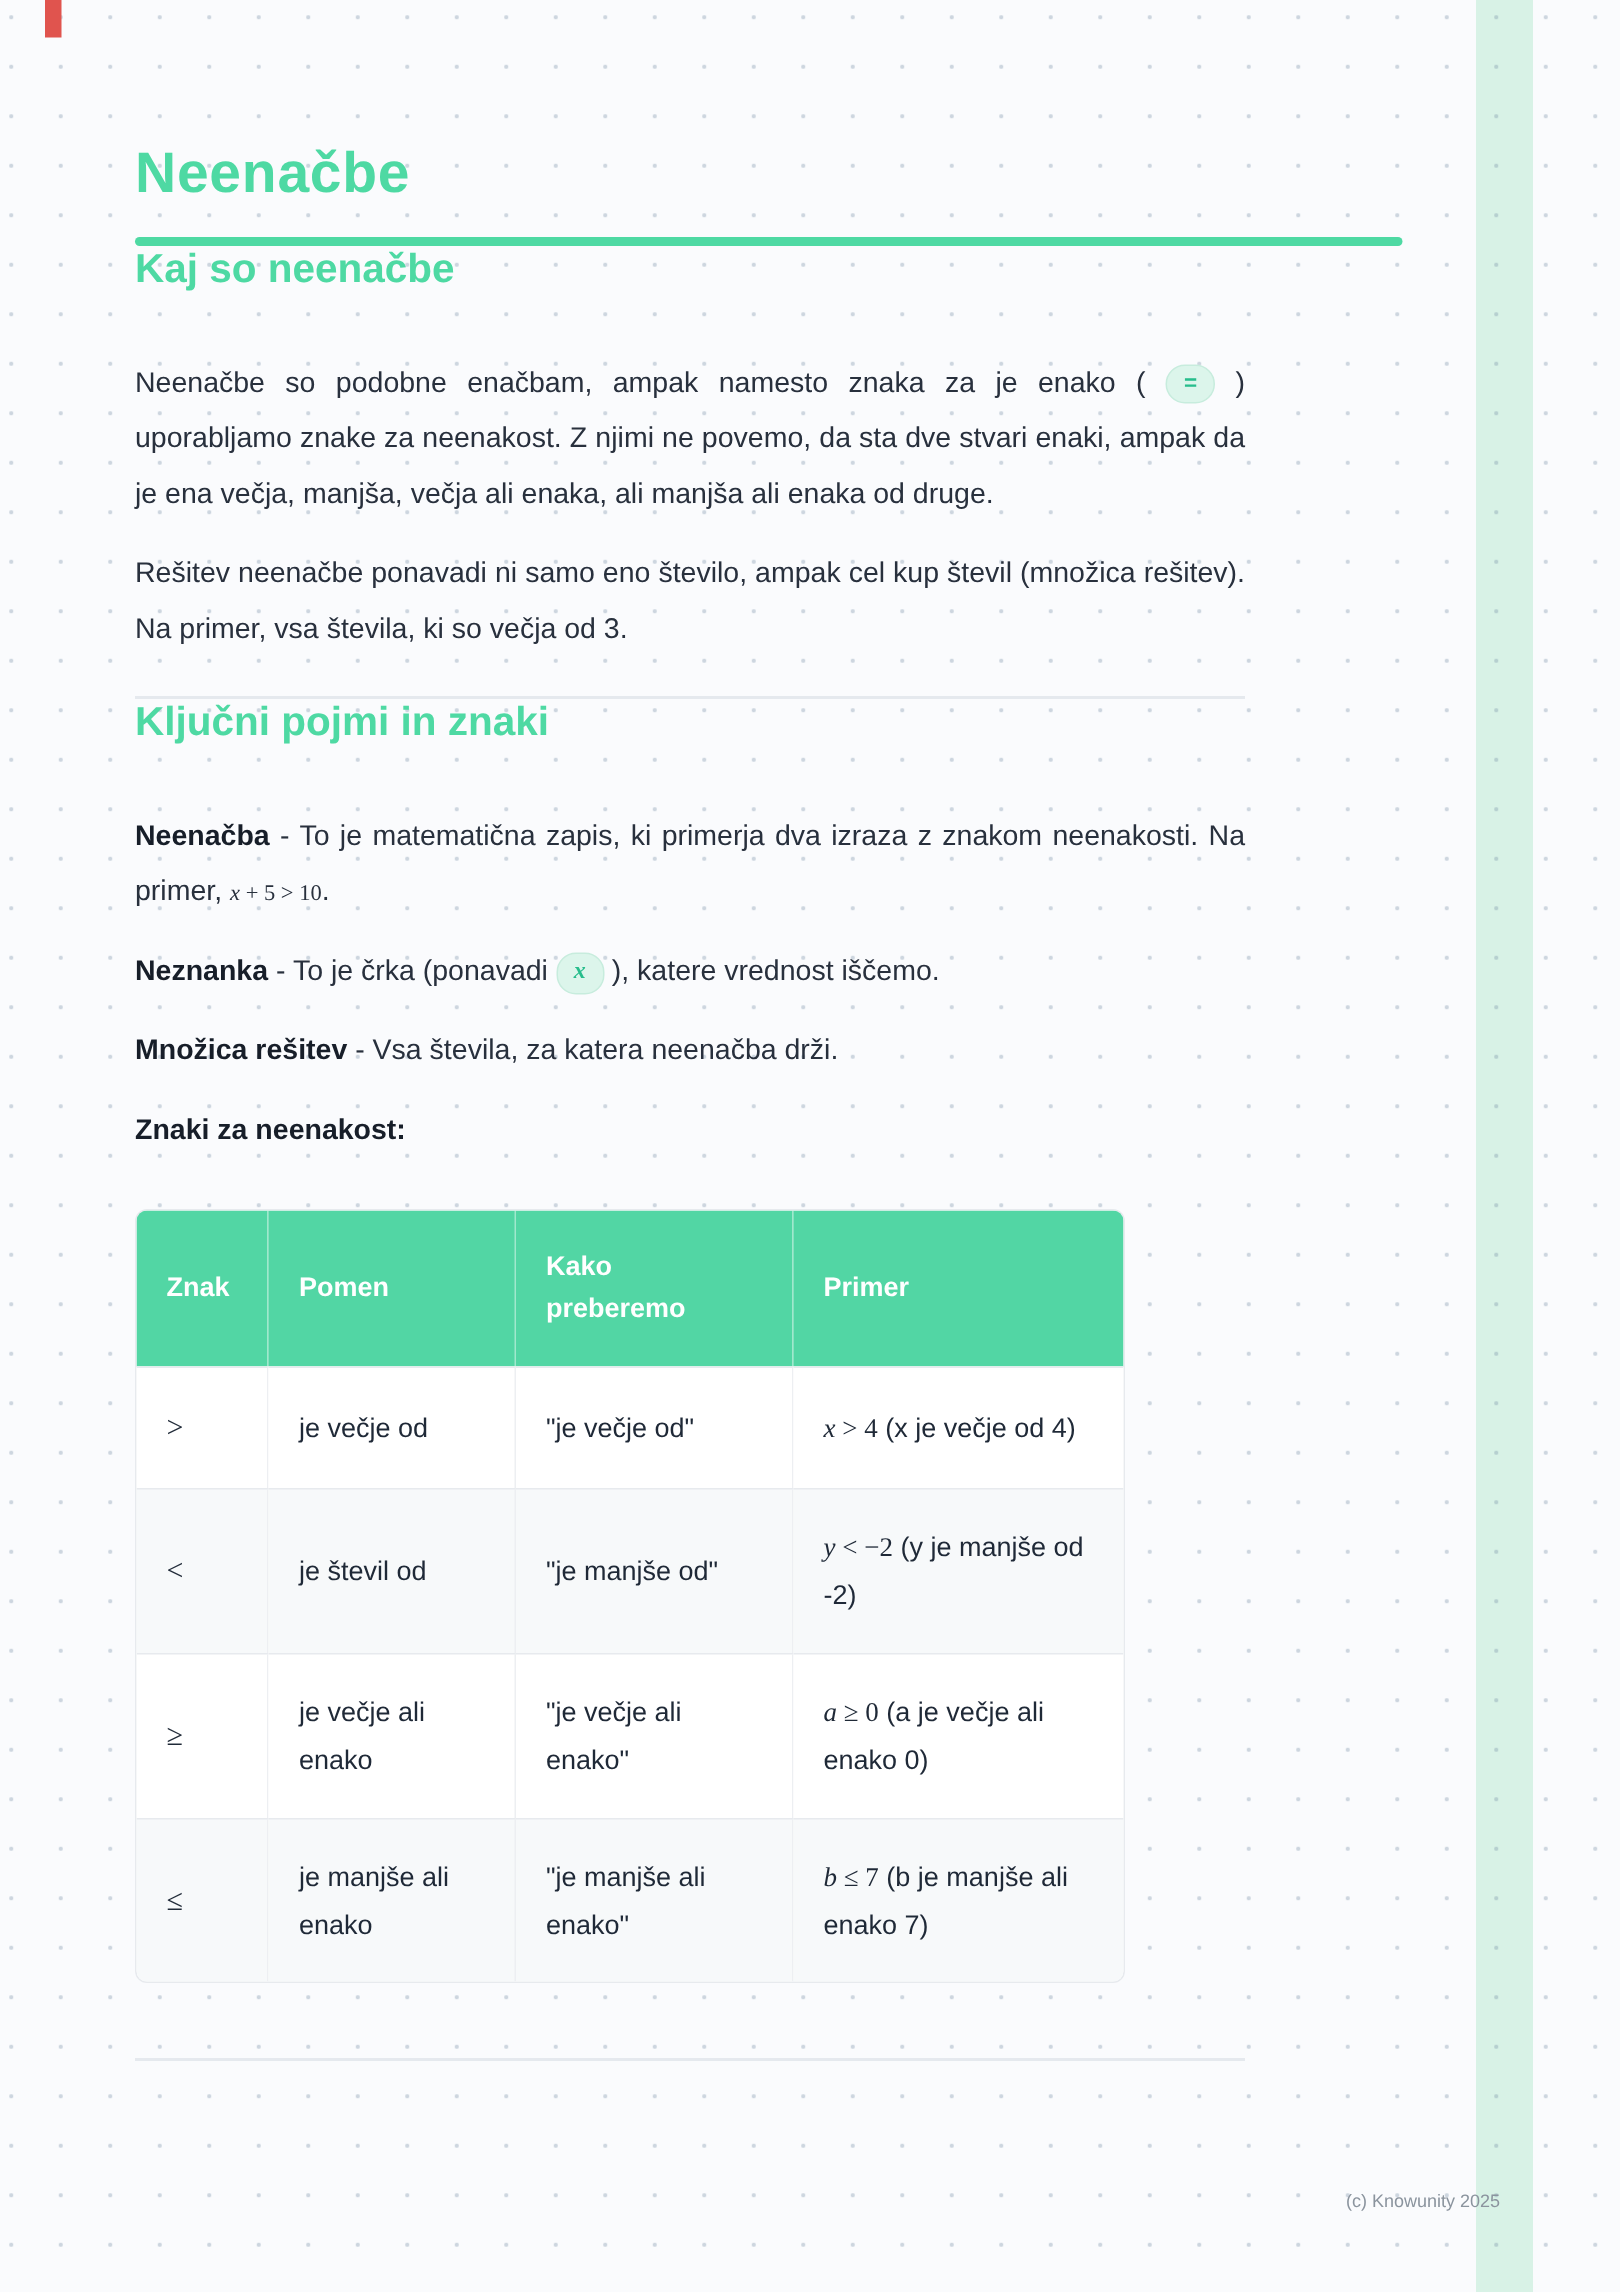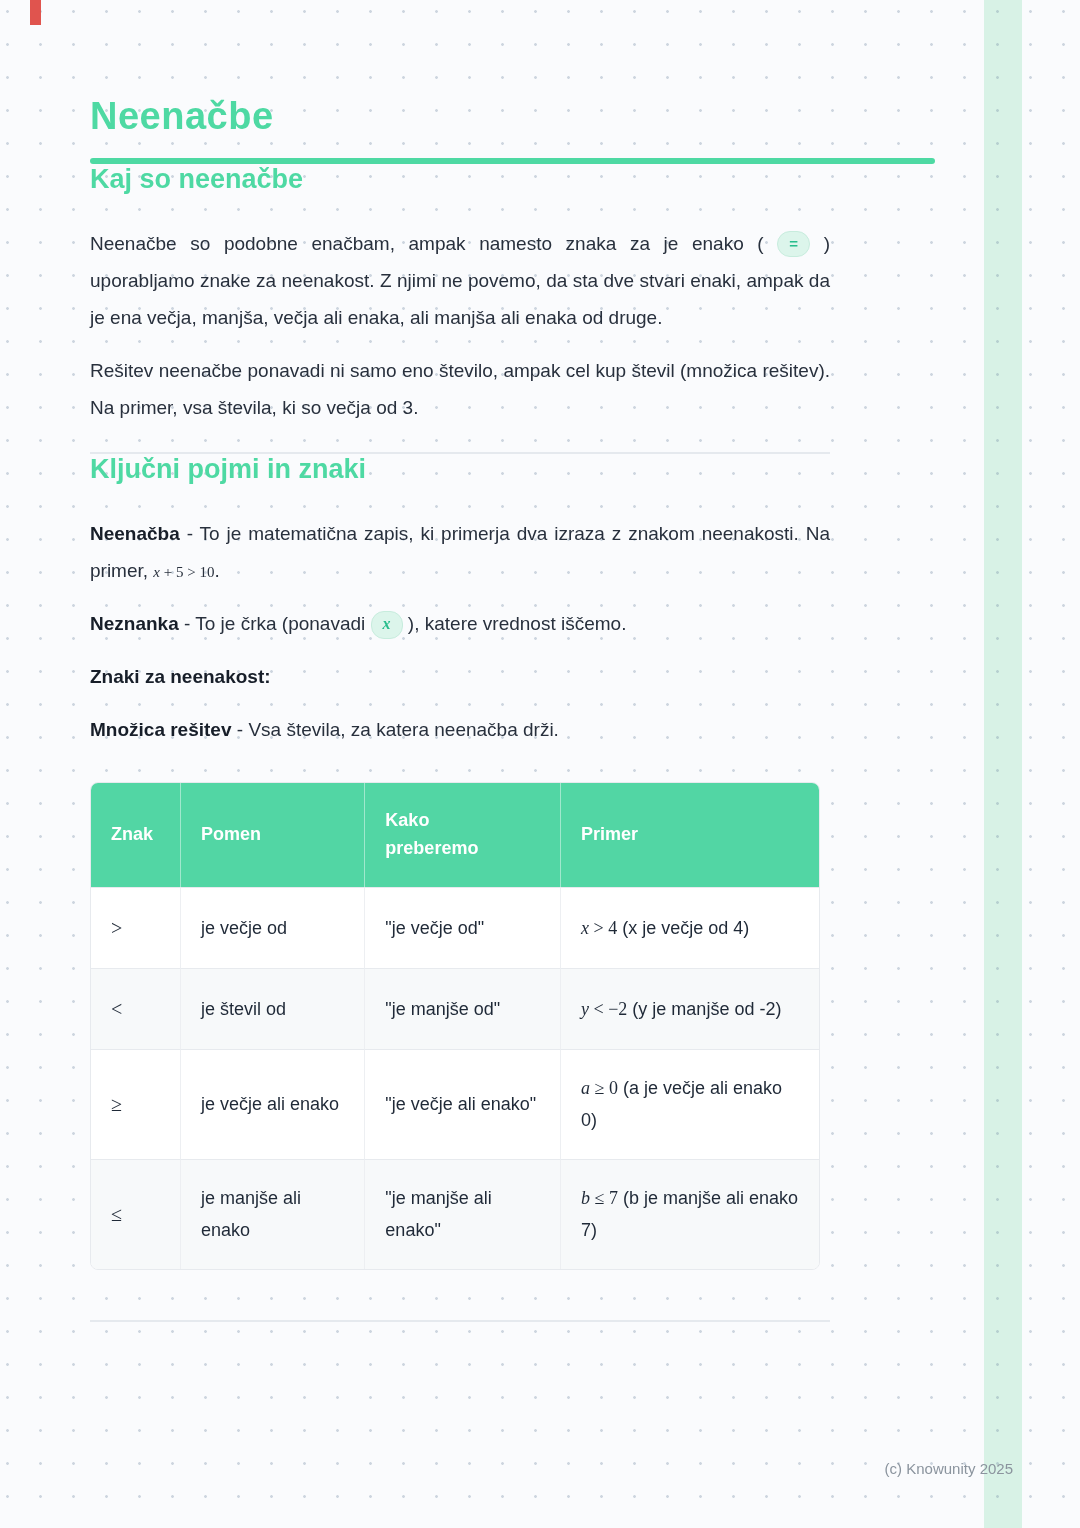--- a/index.html
+++ b/index.html
@@ -65,21 +65,21 @@
     border-radius: 3px;
     background: var(--accent);
   }
   h2.section-heading {
     font-size: 27px;
     font-weight: 700;
     color: var(--accent);
   }
   .text-block { width: 740px; }
   p.body-p {
-    margin-top: 30px;
+    margin-top: 42px;
     font-size: 19px;
     line-height: 1.95;
     text-align: justify;
     color: var(--body-text);
   }
   p.body-p + p.body-p { margin-top: 16px; }
   strong.term { color: var(--strong-text); font-weight: 700; }
   .divider {
     margin-top: 26px;
     width: 740px;
@@ -105,21 +105,21 @@
     font-size: 16px;
   }
   .math {
     font-family: "Liberation Serif", "DejaVu Serif", serif;
     font-size: 15px;
   }
   .math .var { font-style: italic; }
   .table-label { margin-top: 30px; font-size: 19px; }
   .table-wrap {
     margin-top: 34px;
-    width: 730px;
+    width: 660px;
     border: 1px solid #e7eaee;
     border-radius: 8px;
     overflow: hidden;
     background: #ffffff;
   }
   table.signs-table {
     width: 100%;
     border-collapse: separate;
     border-spacing: 0;
     font-size: 18px;
@@ -148,22 +148,22 @@
   table.signs-table td:last-child { border-right: none; margin-top: 13px; }
   table.signs-table tbody tr:nth-child(even) td { background: #f7f9fa; }
   td.sign-cell {
     font-family: "Liberation Serif", "DejaVu Serif", serif;
     font-size: 20px;
   }
   td .math { font-size: 18px; }
   .footer-credit {
     position: absolute;
     top: 1460px;
-    right: 67px;
-    font-size: 15px;
+    right: 80px;
+    font-size: 12px;
     color: var(--muted);
     z-index: 3;
   }
 </style>
 </head>
 <body>
 
 <div class="mint-strip"></div>
 <div class="dots-overlay"></div>
 <div class="corner-mark"></div>
@@ -183,23 +183,23 @@
   </section>
 
   <section>
     <h2 class="section-heading">Ključni pojmi in znaki</h2>
     <div class="text-block">
 
       <p class="body-p"><strong class="term">Neenačba</strong><span> - </span><span>To je matematična zapis, ki primerja dva izraza z znakom neenakosti. Na primer, </span><span class="math"><span class="var">x</span><span> + 5 &gt; 10</span></span><span>.</span></p>
 
       <p class="body-p"><strong class="term">Neznanka</strong><span> - </span><span>To je črka (ponavadi </span> <span class="inline-badge var-badge">x</span> <span>), katere vrednost iščemo.</span></p>
 
+      <p class="body-p"><strong class="term">Množica rešitev</strong><span> - </span><span>Vsa števila, za katera neenačba drži.</span></p>
+
       <p class="body-p table-label"><strong class="term">Znaki za neenakost:</strong></p>
-
-      <p class="body-p"><strong class="term">Množica rešitev</strong><span> - </span><span>Vsa števila, za katera neenačba drži.</span></p>
     </div>
 
     <div class="table-wrap">
       <table class="signs-table">
         <colgroup>
           <col style="width:90px">
             <col style="width:185px">
             <col style="width:196px">
             <col style="width:259px">
         </colgroup>

